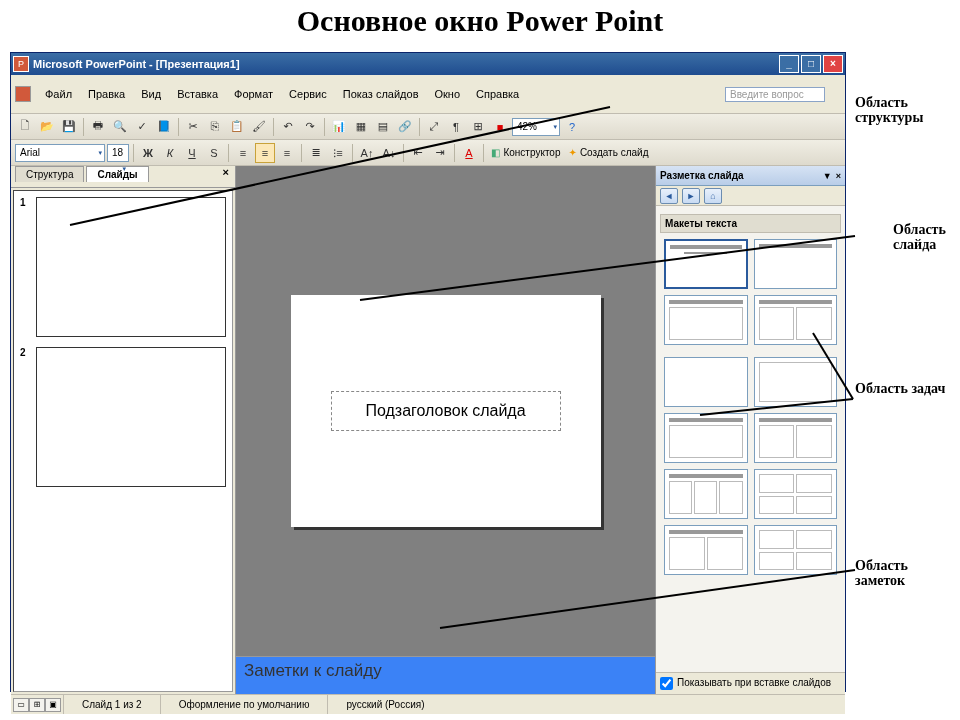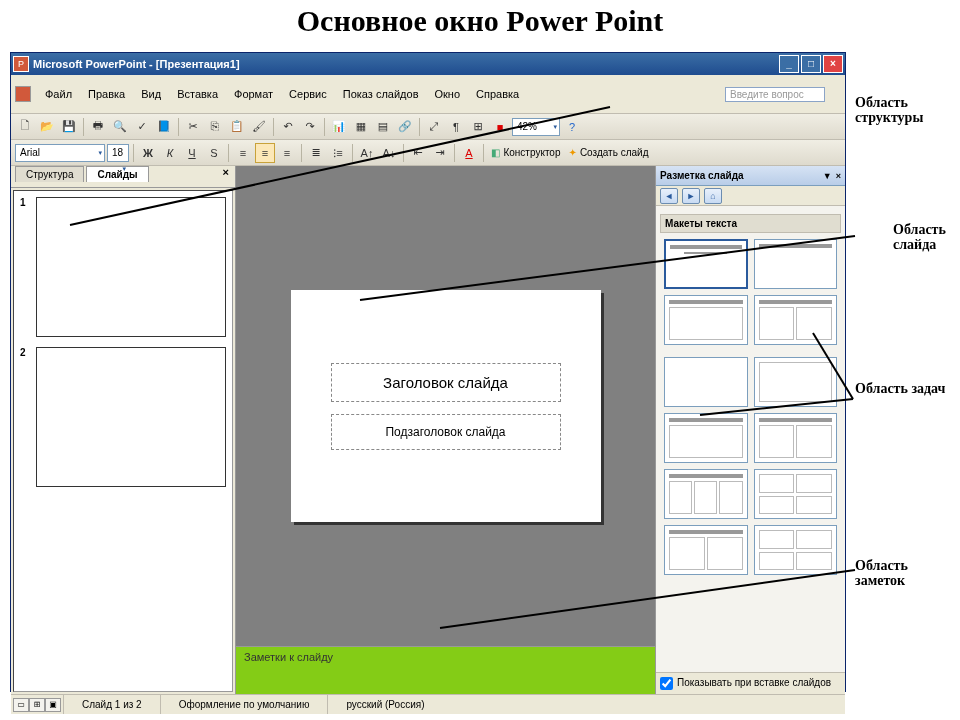--- a/index.html
+++ b/index.html
@@ -215,27 +215,27 @@
     justify-content: center;
     gap: 12px;
   }
   .placeholder {
     border: 1px dashed #888;
     padding: 10px 20px;
     font-family: Arial, sans-serif;
     text-align: center;
   }
   .ph-title { font-size: 15px; width: 230px; }
-  .ph-sub { font-size: 12px; width: 230px; }
+  .ph-sub { font-size: 16px; width: 230px; }
   .notes {
-    height: 48px;
-    background: #84cc16;
+    height: 38px;
+    background: #3b82f6;
     border-top: 1px solid #999;
     padding: 4px 8px;
-    font-size: 11px;
+    font-size: 17px;
     color: #333;
   }
   
   .rightpane {
     width: 190px;
     background: #ece9d8;
     border-left: 1px solid #999;
     display: flex;
     flex-direction: column;
   }
@@ -454,21 +454,20 @@
         <div class="thumb">
           <div class="thumb-num">2</div>
           <div class="thumb-slide"></div>
         </div>
       </div>
     </div>
 
     <div class="centerpane">
       <div class="slide-stage">
         <div class="slide">
-          <div class="placeholder ph-title">Заголовок слайда</div>
           <div class="placeholder ph-sub">Подзаголовок слайда</div>
         </div>
       </div>
       <div class="notes">Заметки к слайду</div>
     </div>
 
     <div class="rightpane">
       <div class="rp-header">
         <span>Разметка слайда</span>
         <div class="rp-close">

